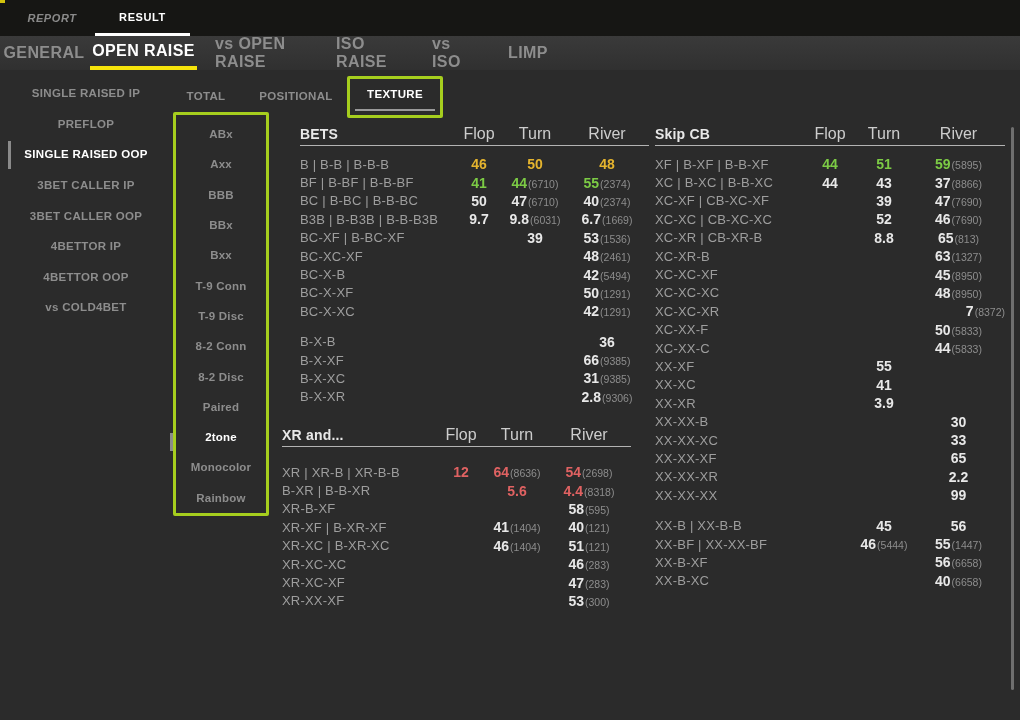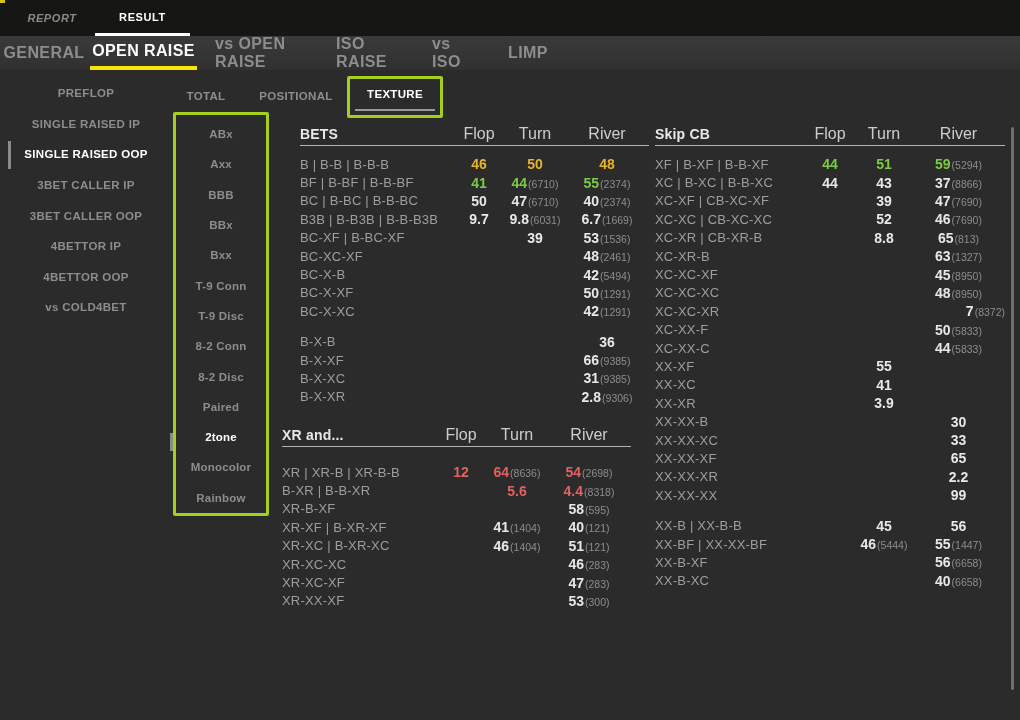--- a/index.html
+++ b/index.html
@@ -105,22 +105,22 @@
 <div class="navbar">
   <div class="nav-tab" id="nav-general">GENERAL</div>
   <div class="nav-tab active" id="nav-open-raise">OPEN RAISE</div>
   <div class="nav-tab" id="nav-vs-open-raise">vs OPEN RAISE</div>
   <div class="nav-tab" id="nav-iso-raise">ISO RAISE</div>
   <div class="nav-tab" id="nav-vs-iso">vs ISO</div>
   <div class="nav-tab" id="nav-limp">LIMP</div>
 </div>
 
 <div class="sidebar" id="sidebar">
+    <div class="side-item">SINGLE RAISED IP</div>
     <div class="side-item">PREFLOP</div>
-    <div class="side-item">SINGLE RAISED IP</div>
     <div class="side-item active">SINGLE RAISED OOP</div>
     <div class="side-item">3BET CALLER IP</div>
     <div class="side-item">3BET CALLER OOP</div>
     <div class="side-item">4BETTOR IP</div>
     <div class="side-item">4BETTOR OOP</div>
     <div class="side-item">vs COLD4BET</div>
   </div>
 <div class="side-indicator"></div>
 
 <div class="subtab" id="subtab-total">TOTAL</div>
@@ -308,21 +308,21 @@
       <span class="t-col" style="width: 56px;">Turn</span>
       <span class="t-col" style="width: 93px;">River</span>
     </div>
     <div class="t-rule"></div>
     <div class="t-rows" style="padding-top: 9px;">
       <div class="t-group">
         <div class="t-row">
           <span class="t-label" style="width: 149px;">XF | B-XF | B-B-XF</span>
           <span class="t-cell" style="width: 52px;"><span class="v" style="color: rgb(124, 203, 69);">44</span></span>
           <span class="t-cell" style="width: 56px;"><span class="v" style="color: rgb(124, 203, 69);">51</span></span>
-          <span class="t-cell" style="width: 93px;"><span class="v" style="color: rgb(124, 203, 69);">59</span><span class="n">(5294)</span></span>
+          <span class="t-cell" style="width: 93px;"><span class="v" style="color: rgb(124, 203, 69);">59</span><span class="n">(5895)</span></span>
         </div>
         <div class="t-row">
           <span class="t-label" style="width: 149px;">XC | B-XC | B-B-XC</span>
           <span class="t-cell" style="width: 52px;"><span class="v">44</span></span>
           <span class="t-cell" style="width: 56px;"><span class="v">43</span></span>
           <span class="t-cell" style="width: 93px;"><span class="v">37</span><span class="n">(8866)</span></span>
         </div>
         <div class="t-row">
           <span class="t-label" style="width: 149px;">XC-XF | CB-XC-XF</span>
           <span class="t-cell" style="width: 52px;"></span>

